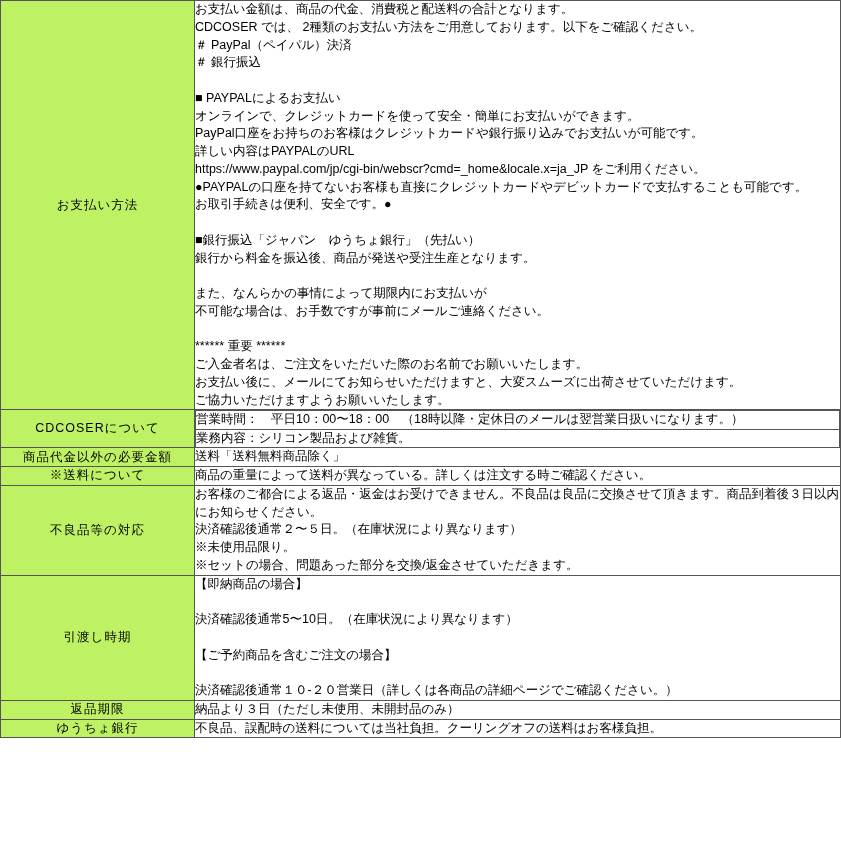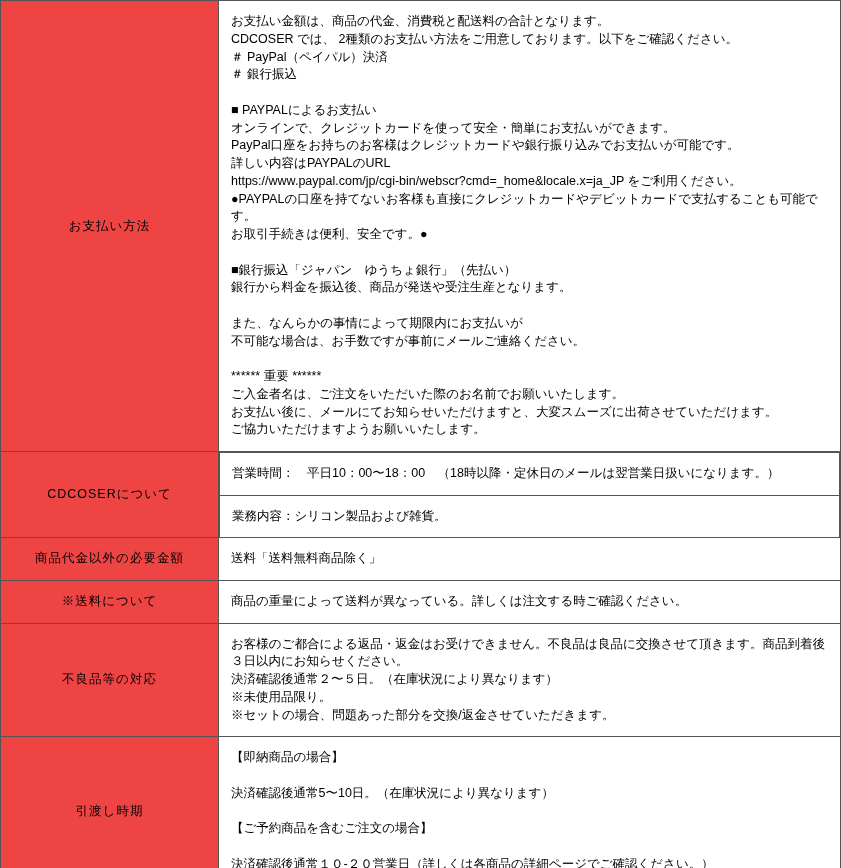--- a/index.html
+++ b/index.html
@@ -14,26 +14,26 @@
     width: 841px;
   }
   table.info-table {
     border-collapse: collapse;
     width: 841px;
     table-layout: fixed;
   }
   table.info-table td {
     border: 1px solid #555555;
     vertical-align: middle;
-    padding: 12px;
+    padding: 0;
   }
   td.label-cell {
     width: 193px;
     text-align: center;
-    background: #ef4444;
+    background: #bef264;
     font-size: 12.5px;
     letter-spacing: 1px;
     padding: 4px 2px;
     font-weight: normal;
   }
   td.value-cell {
     padding: 3px 5px;
     line-height: 1.42;
     font-size: 12.5px;
     text-align: left;
@@ -150,20 +150,26 @@
         <div class="blank-line">&nbsp;</div>
         <div class="line">決済確認後通常5〜10日。（在庫状況により異なります）</div>
         <div class="blank-line">&nbsp;</div>
         <div class="line">【ご予約商品を含むご注文の場合】</div>
         <div class="blank-line">&nbsp;</div>
         <div class="line">決済確認後通常１０-２０営業日（詳しくは各商品の詳細ページでご確認ください。）</div>
       </td>
     </tr>
 
 
+    <tr>
+      <td class="label-cell">返品期限</td>
+      <td class="value-cell">
+        <div class="line">納品より３日（ただし未使用、未開封品のみ）</div>
+      </td>
+    </tr>
 
     <tr>
       <td class="label-cell">ゆうちょ銀行</td>
       <td class="value-cell">
         <div class="line">不良品、誤配時の送料については当社負担。クーリングオフの送料はお客様負担。</div>
       </td>
     </tr>
   </tbody>
 </table>
 

